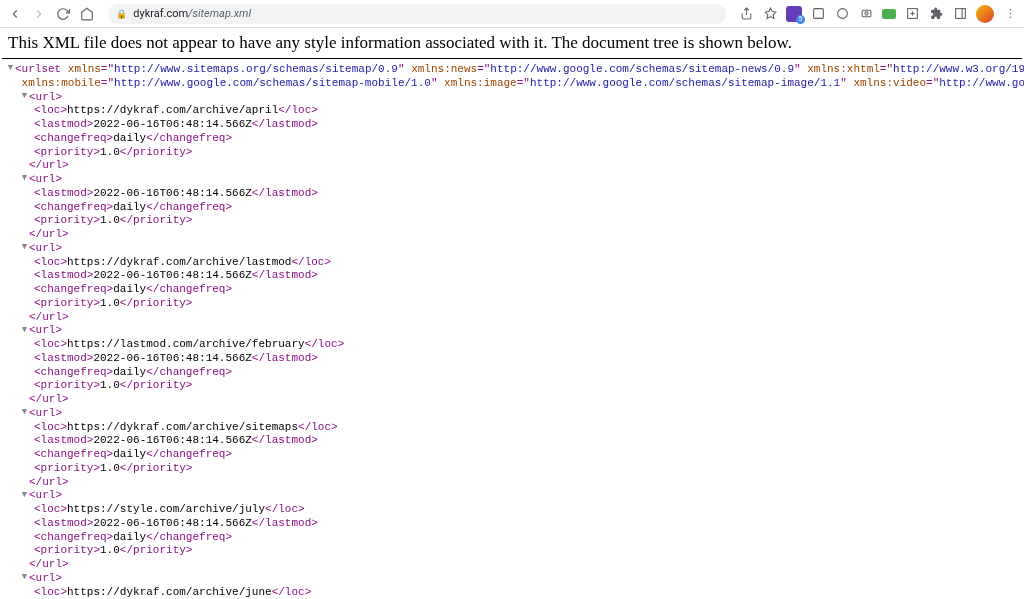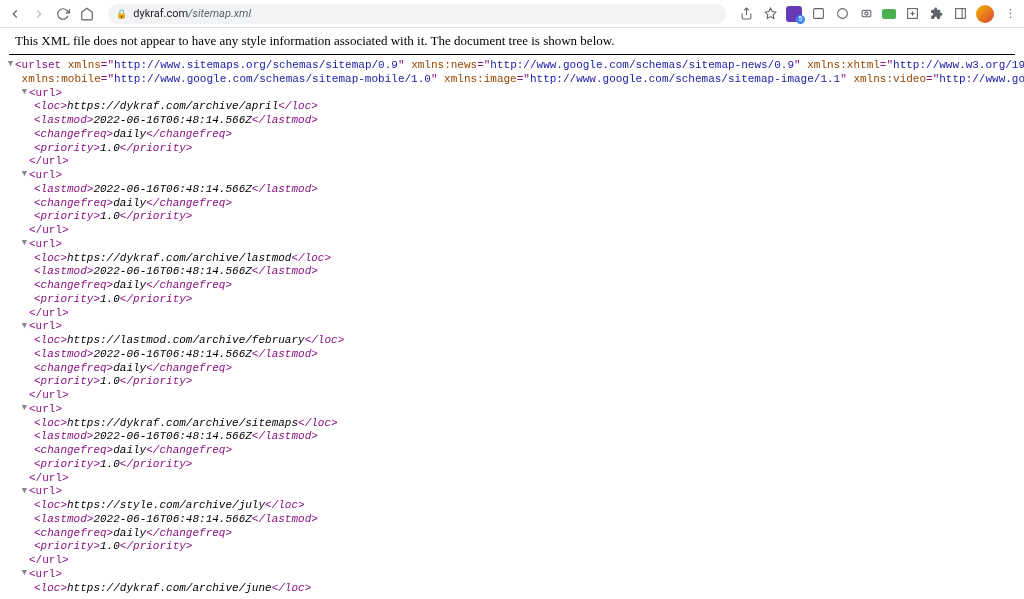--- a/index.html
+++ b/index.html
@@ -78,24 +78,24 @@
     }
     .green-sq {
       width: 14px;
       height: 10px;
       background: #4caf50;
       border-radius: 2px;
     }
     .notice {
       padding: 5px 6px;
       font-family: Times, serif;
-      font-size: 13px;
+      font-size: 17px;
       color: #000;
       border-bottom: 1px solid #000;
-      margin: 0 9px;
+      margin: 0 2px;
     }
     .xml-view {
       font-family: "Courier New", Courier, monospace;
       font-size: 11px;
       line-height: 1.25;
       padding: 4px 6px;
       white-space: nowrap;
     }
     .line { display: block; }
     .toggle {
@@ -104,21 +104,21 @@
       color: #888;
       font-size: 9px;
       vertical-align: middle;
       text-align: center;
     }
     .tag { color: #881280; }
     .attr-name { color: #994500; }
     .attr-val { color: #1a1aa6; }
     .text-node { color: #000; }
     .i1 { padding-left: 14px; }
-    .i2 { padding-left: 28px; font-style: italic; }
+    .i2 { padding-left: 28px; }
   </style>
 </head>
 <body>
 
 <div class="toolbar">
   <div class="tb-icon">
     <svg width="14" height="14" viewBox="0 0 24 24" fill="none" stroke="currentColor" stroke-width="2">
         <polyline points="15 18 9 12 15 6"></polyline>
       </svg>
   </div>

